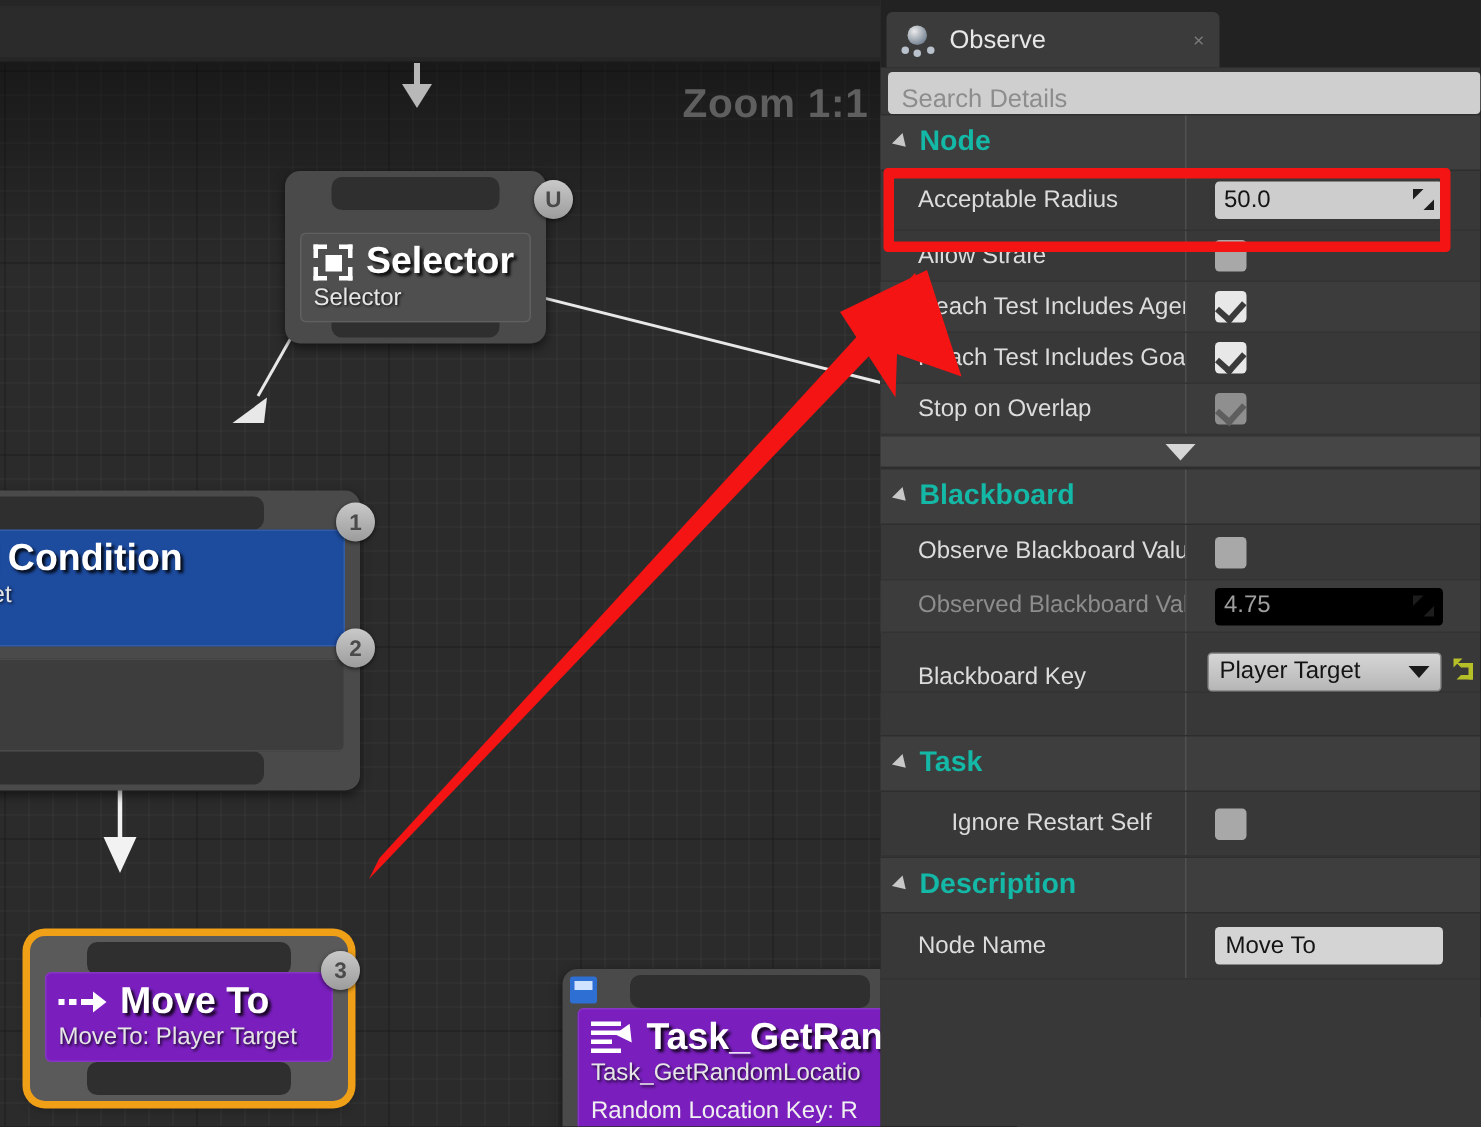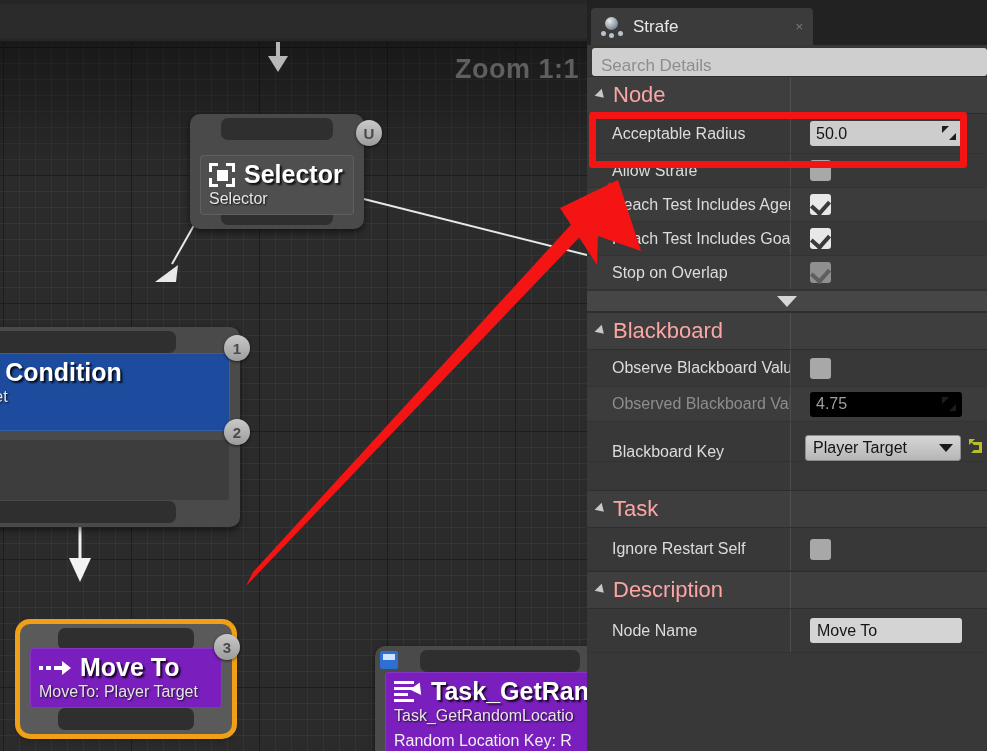--- a/index.html
+++ b/index.html
@@ -193,21 +193,21 @@
     display:flex; align-items:center; gap:8px;
     height:38px; padding-left:8px;
     background:#3e3e3e; border-top:1px solid #2e2e2e; border-bottom:1px solid #2e2e2e;
     position:relative;
   }
   .section-hdr .tri {
     width:0;height:0;border-left:8px solid #c8c8c8;
     border-top:5px solid transparent;border-bottom:5px solid transparent;
     transform: rotate(45deg); margin-left:2px;
   }
-  .section-hdr .t { font-size:22px; font-weight:normal; color:#fca5a5; }
+  .section-hdr .t { font-size:19px; font-weight:bold; color:#14b8a6; }
   .section-hdr .divline {
     position:absolute; left:203px; top:0; bottom:0; width:1px; background:#515151;
   }
 
   .row {
     display:flex; align-items:center; height:34px; position:relative;
     border-bottom:1px solid #333;
   }
   .row.alt { background:#3c3c3c; }
   .row .lbl {
@@ -419,21 +419,21 @@
   <div class="details">
 
     <div class="tabbar">
       <div class="tab">
         <span class="ico-details">
           <b></b>
             <i></i>
             <i></i>
             <i></i>
         </span>
-        <span class="tab-label">Strafe</span>
+        <span class="tab-label">Observe</span>
         <span class="tab-close">×</span>
       </div>
     </div>
 
     <div class="searchbar">
       <span class="ph">Search Details</span>
     </div>
 
     <div class="prop-list">
 
@@ -534,21 +534,21 @@
       <div class="spacer-row">
         <span class="divline"></span>
       </div>
 
       <div class="section-hdr">
         <span class="tri"></span>
         <span class="t">Task</span>
         <span class="divline"></span>
       </div>
 
-      <div class="row" style="height:43px;">
+      <div class="row" style="height:43px;text-align:center;">
         <span class="lbl">Ignore Restart Self</span>
         <span class="divline"></span>
         <span class="val">
           <span class="cbx"></span>
         </span>
       </div>
 
       <div class="section-hdr">
         <span class="tri"></span>
         <span class="t">Description</span>

